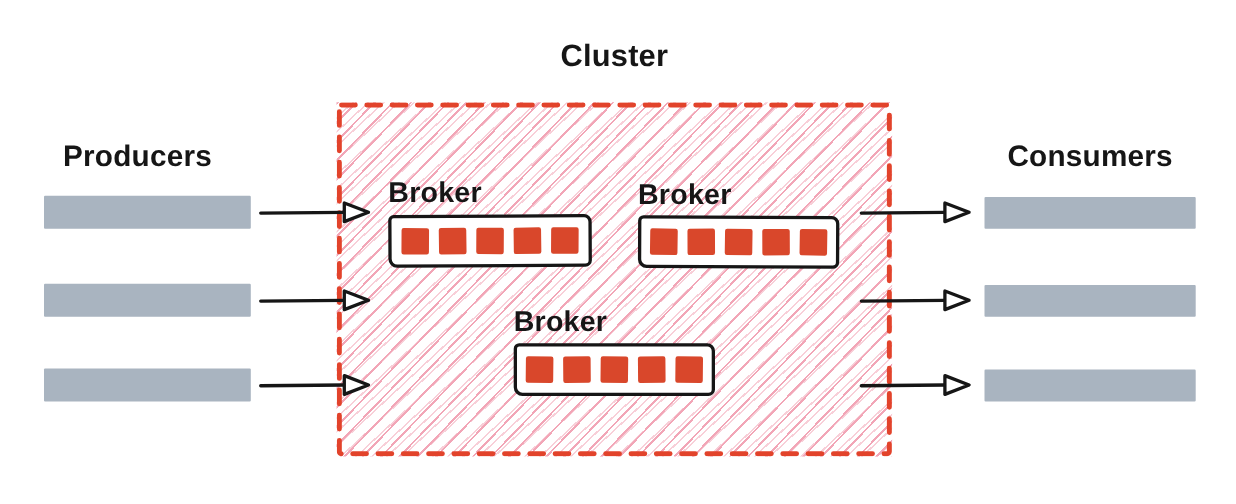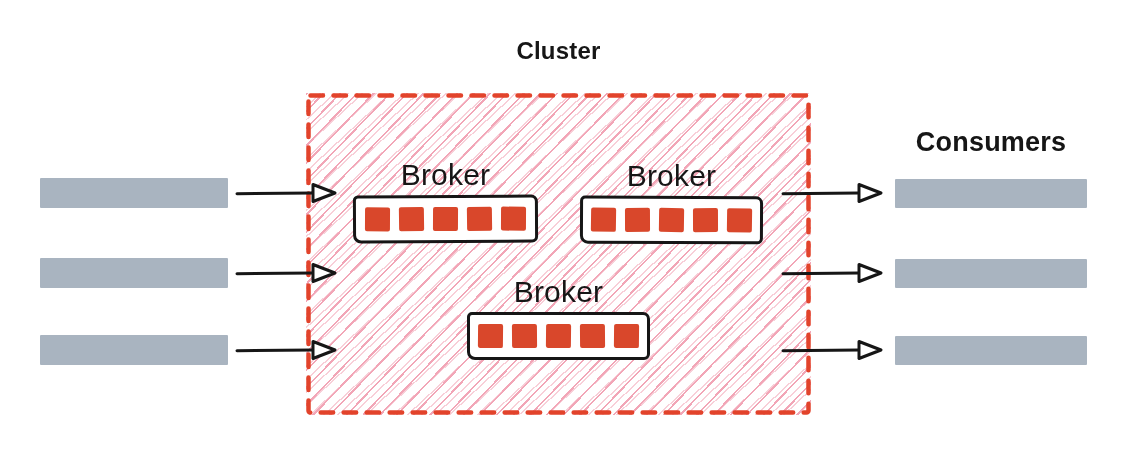--- a/index.html
+++ b/index.html
@@ -11,41 +11,41 @@
     --hatch2:#F8CFD8;
   }
   html,body{margin:0;padding:0;background:#ffffff;}
   .canvas{
     position:relative;width:1124px;height:458px;background:#ffffff;
     font-family:"Liberation Sans","DejaVu Sans",sans-serif;color:var(--ink);
     overflow:hidden;
   }
   .title{
     position:absolute;left:306px;top:36px;width:505px;height:30px;
-    text-align:center;font-size:24px;line-height:30px;font-weight:600;
+    text-align:center;font-size:28px;line-height:30px;font-weight:600;
     letter-spacing:.2px;
   }
   .side-label{
     position:absolute;top:127px;height:30px;text-align:center;
     font-size:27px;line-height:30px;font-weight:600;letter-spacing:.2px;
   }
   .side-label.producers{left:31px;width:188px;}
   .side-label.consumers{left:895px;width:192px;text-align:center;}
   .cluster-box{
     position:absolute;left:306px;top:93px;width:505px;height:322px;
     background-color:#ffffff;
     background-image:
       repeating-linear-gradient(134deg, var(--hatch1) 0px, var(--hatch1) 1.7px, transparent 1.7px, transparent 12px),
       repeating-linear-gradient(137deg, var(--hatch2) 0px, var(--hatch2) 1.4px, transparent 1.4px, transparent 9.5px);
   }
   .cluster-border{position:absolute;left:0;top:0;}
   .broker-group{position:absolute;}
   .broker-label{
-    text-align:center;font-size:30px;line-height:34px;height:34px;
-    font-weight:400;letter-spacing:.2px;
+    font-size:26px;line-height:34px;height:34px;
+    font-weight:700;letter-spacing:.2px;
   }
   .broker-box{
     margin-top:3px;height:42px;background:#ffffff;
     border:3px solid var(--ink);border-radius:5px 7px 6px 8px;
     display:flex;align-items:center;justify-content:center;gap:9px;
   }
   .broker-group.b1{left:353px;top:158px;width:185px;}
   .broker-group.b2{left:580px;top:159px;width:183px;}
   .broker-group.b3{left:467px;top:275px;width:183px;}
   .broker-group.b1 .broker-box{transform:rotate(-0.3deg);}
@@ -66,20 +66,21 @@
 <div class="canvas">
 
   <div class="title">Cluster</div>
 
   <div class="cluster-box">
     <svg class="cluster-border" width="505" height="322" viewBox="0 0 505 322">
       <rect id="cluster-rect" x="2.5" y="2.5" width="500" height="317" rx="2" fill="none" stroke="#E2432B" stroke-width="4.5" stroke-dasharray="12.5 10.5" stroke-linecap="round"></rect>
     </svg>
   </div>
 
+  <div class="side-label producers">Producers</div>
   <div class="side-label consumers">Consumers</div>
 
   <div>
       <div class="bar" style="left: 40px; top: 178px; width: 188px; height: 30px;"></div>
       <div class="bar" style="left: 40px; top: 258px; width: 188px; height: 30px;"></div>
       <div class="bar" style="left: 40px; top: 335px; width: 188px; height: 30px;"></div>
     </div>
   <div>
       <div class="bar" style="left: 895px; top: 178.5px; width: 192px; height: 29px;"></div>
       <div class="bar" style="left: 895px; top: 258.5px; width: 192px; height: 29px;"></div>

